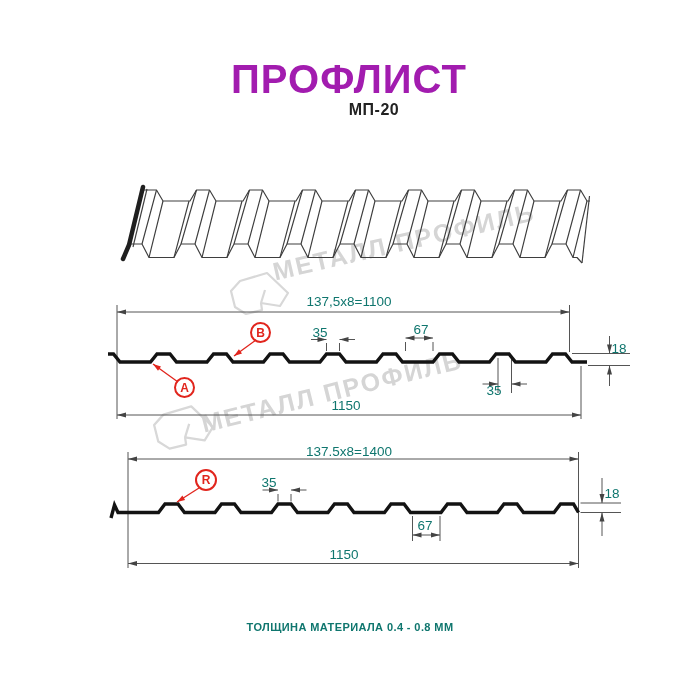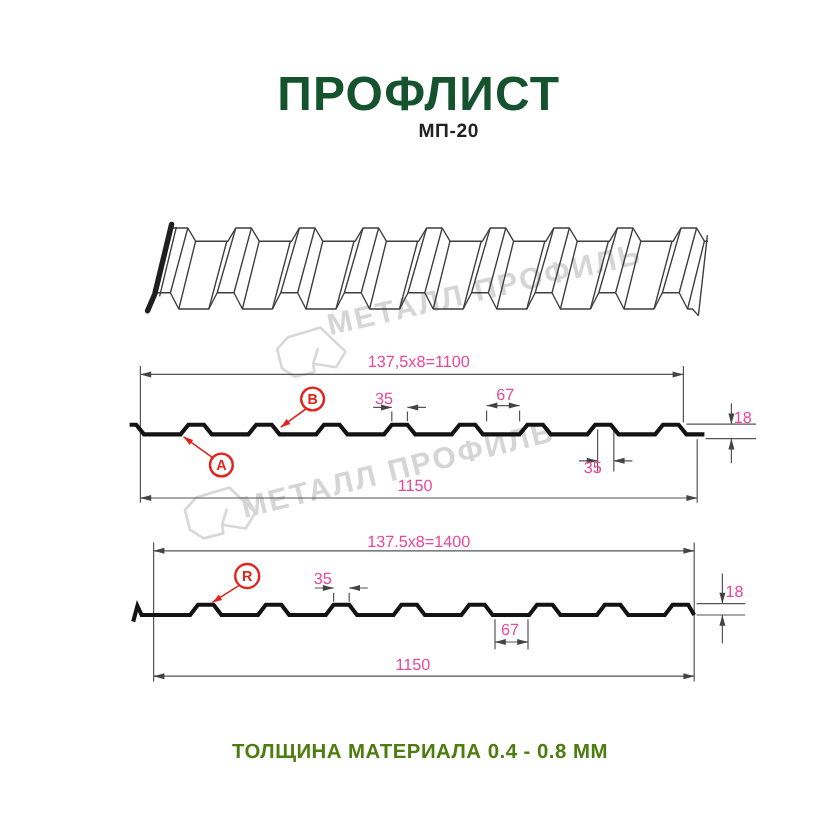--- a/index.html
+++ b/index.html
@@ -1,22 +1,22 @@
 <!DOCTYPE html>
 <html><head>
 <meta charset="utf-8">
 <style>
   html,body{margin:0;padding:0;width:700px;height:700px;background:#ffffff;overflow:hidden;
             font-family:"Liberation Sans", sans-serif;}
   .page{position:relative;width:700px;height:700px;background:#fff;}
   .abs{position:absolute;transform:translate(-50%,-50%);white-space:nowrap;}
-  .title{font-size:40px;font-weight:700;letter-spacing:1px;color:#14532d;}
+  .title{font-size:40px;font-weight:700;letter-spacing:1px;color:#a21caf;}
   .subtitle{font-size:16px;font-weight:700;letter-spacing:.5px;color:#222;}
-  .footer-caption{font-size:17px;font-weight:700;letter-spacing:.4px;color:#4d7c0f;}
-  .dim{font-size:13.5px;color:#ec4899;}
+  .footer-caption{font-size:11px;font-weight:700;letter-spacing:.4px;color:#0f766e;}
+  .dim{font-size:13.5px;color:#0f766e;}
   .wm-text{font-size:25px;font-weight:700;letter-spacing:2px;color:#d5d5d5;}
   .wm{position:absolute;white-space:nowrap;}
   .red-circle{position:absolute;box-sizing:border-box;border:2px solid #e1251d;border-radius:50%;
               display:flex;align-items:center;justify-content:center;
               font-size:12px;font-weight:700;color:#e1251d;background:transparent;}
   svg.art{position:absolute;left:0;top:0;z-index:2;}
   .layer-text{position:absolute;left:0;top:0;width:700px;height:700px;z-index:3;pointer-events:none;}
   .layer-wm{position:absolute;left:0;top:0;width:700px;height:700px;z-index:1;}
   .dline{stroke:#555;stroke-width:1;fill:none;}
   .dfill{fill:#444;stroke:none;}

